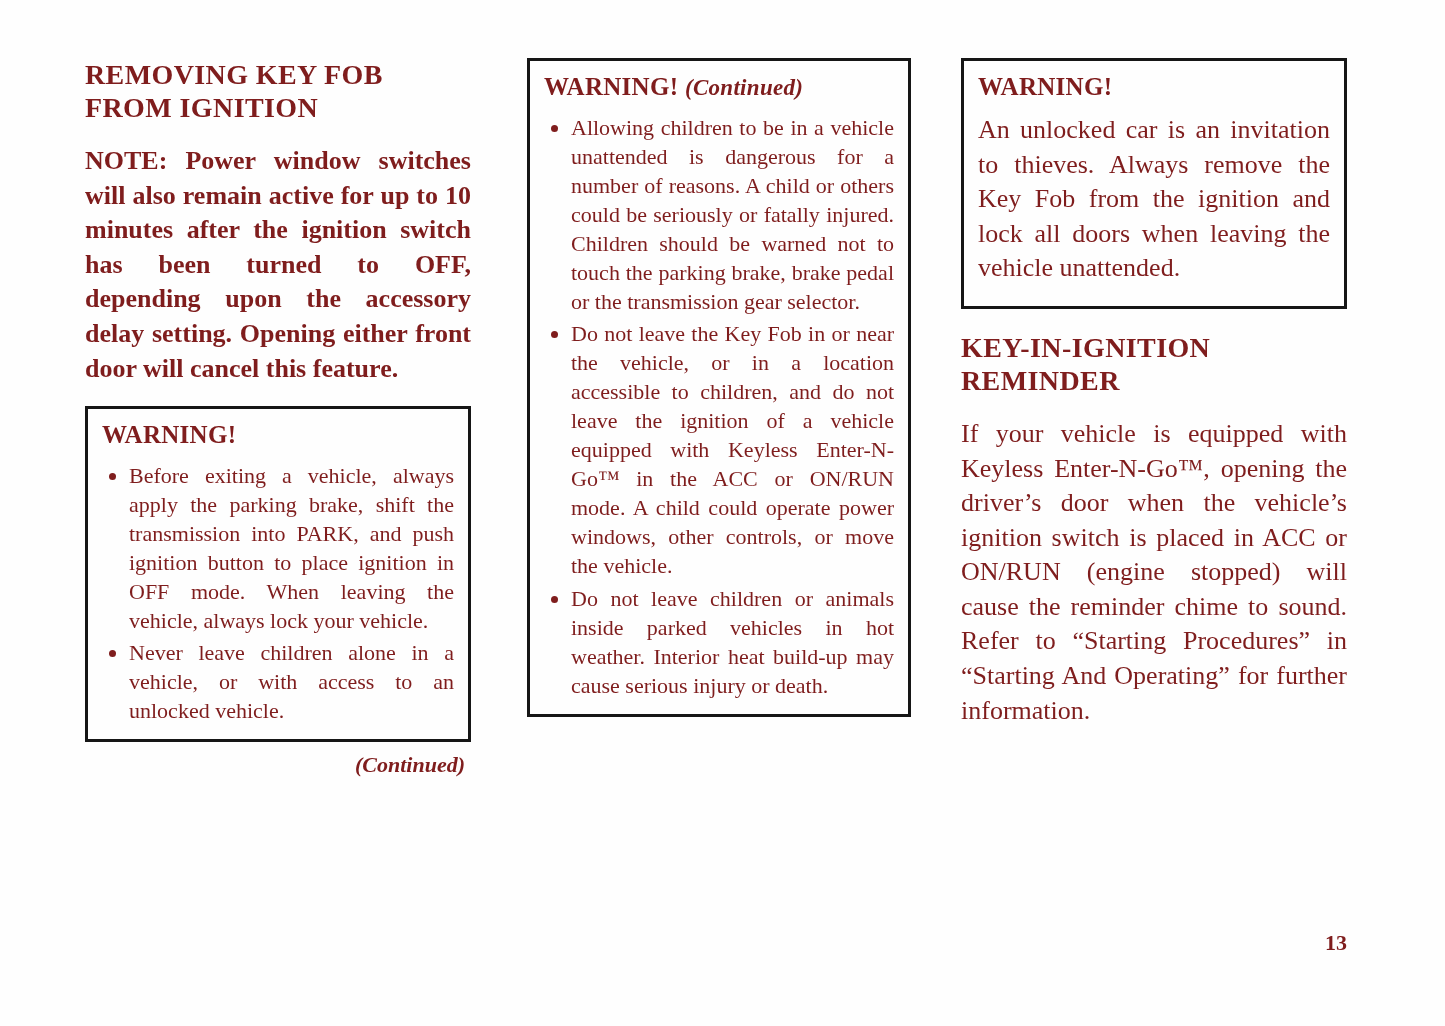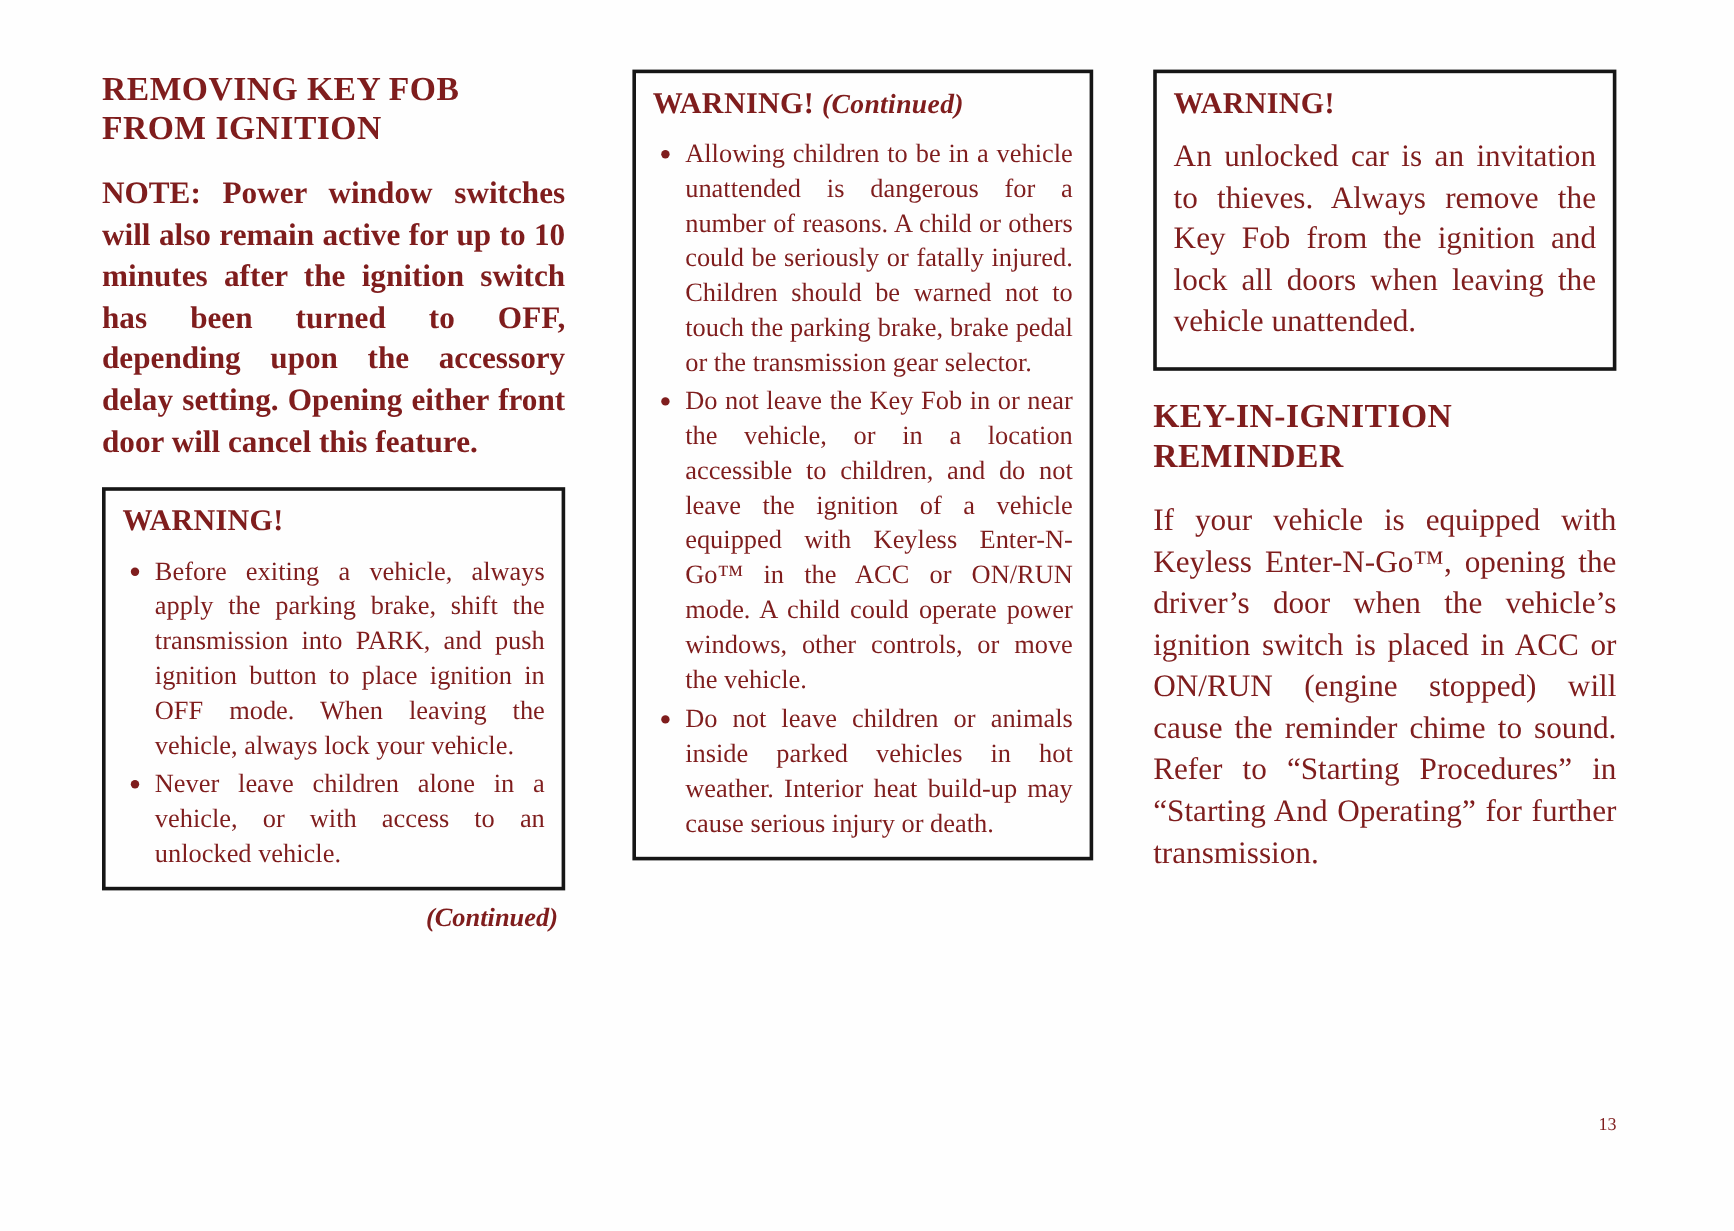--- a/index.html
+++ b/index.html
@@ -74,21 +74,22 @@
     font-style: italic;
     font-size: 22px;
     margin-top: 10px;
     padding-right: 6px;
   }
   .mt-gap { margin-top: 22px; }
   .page-number {
     position: absolute;
     right: 98px;
     top: 930px;
-    font-size: 15px;
+    font-size: 22px;
+    font-weight: bold;
   }
 </style>
 </head>
 <body>
 
 <div class="page">
 
   <div class="col col-1">
     <h1 class="section-heading">REMOVING KEY FOB FROM IGNITION</h1>
 
@@ -127,17 +128,17 @@
       <div class="alert-title">
         <span>WARNING!</span>
       </div>
       <p class="body-para caution-body">An unlocked car is an invitation to thieves. Always remove the Key Fob from the ignition and lock all doors when leaving the vehicle unattended.</p>
     </div>
 
     <h1 class="section-heading mt-gap">KEY-IN-IGNITION REMINDER</h1>
 
 
 
-    <p class="body-para">If your vehicle is equipped with Keyless Enter-N-Go™, opening the driver’s door when the vehicle’s ignition switch is placed in ACC or ON/RUN (engine stopped) will cause the reminder chime to sound. Refer to “Starting Procedures” in “Starting And Operating” for further transmission.</p>
+    <p class="body-para">If your vehicle is equipped with Keyless Enter-N-Go™, opening the driver’s door when the vehicle’s ignition switch is placed in ACC or ON/RUN (engine stopped) will cause the reminder chime to sound. Refer to “Starting Procedures” in “Starting And Operating” for further information.</p>
   </div>
 
   <div class="page-number">13</div>
 </div>
 
 </body></html>

